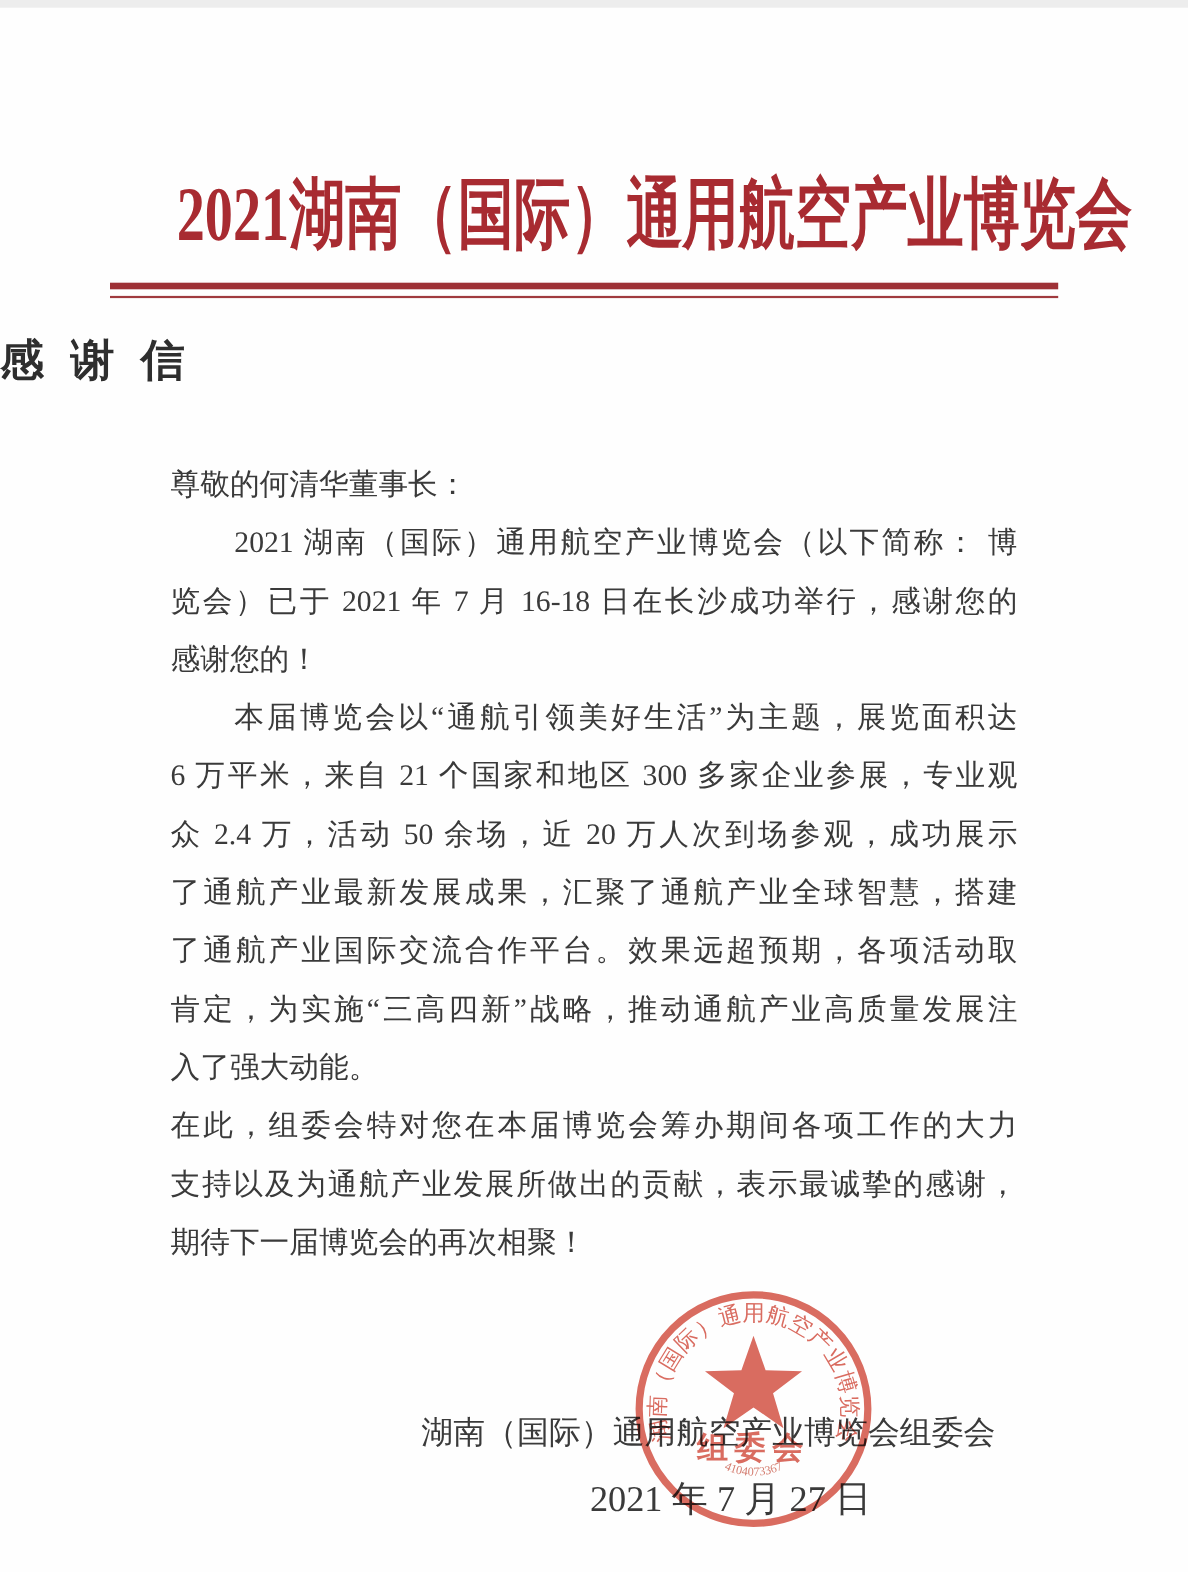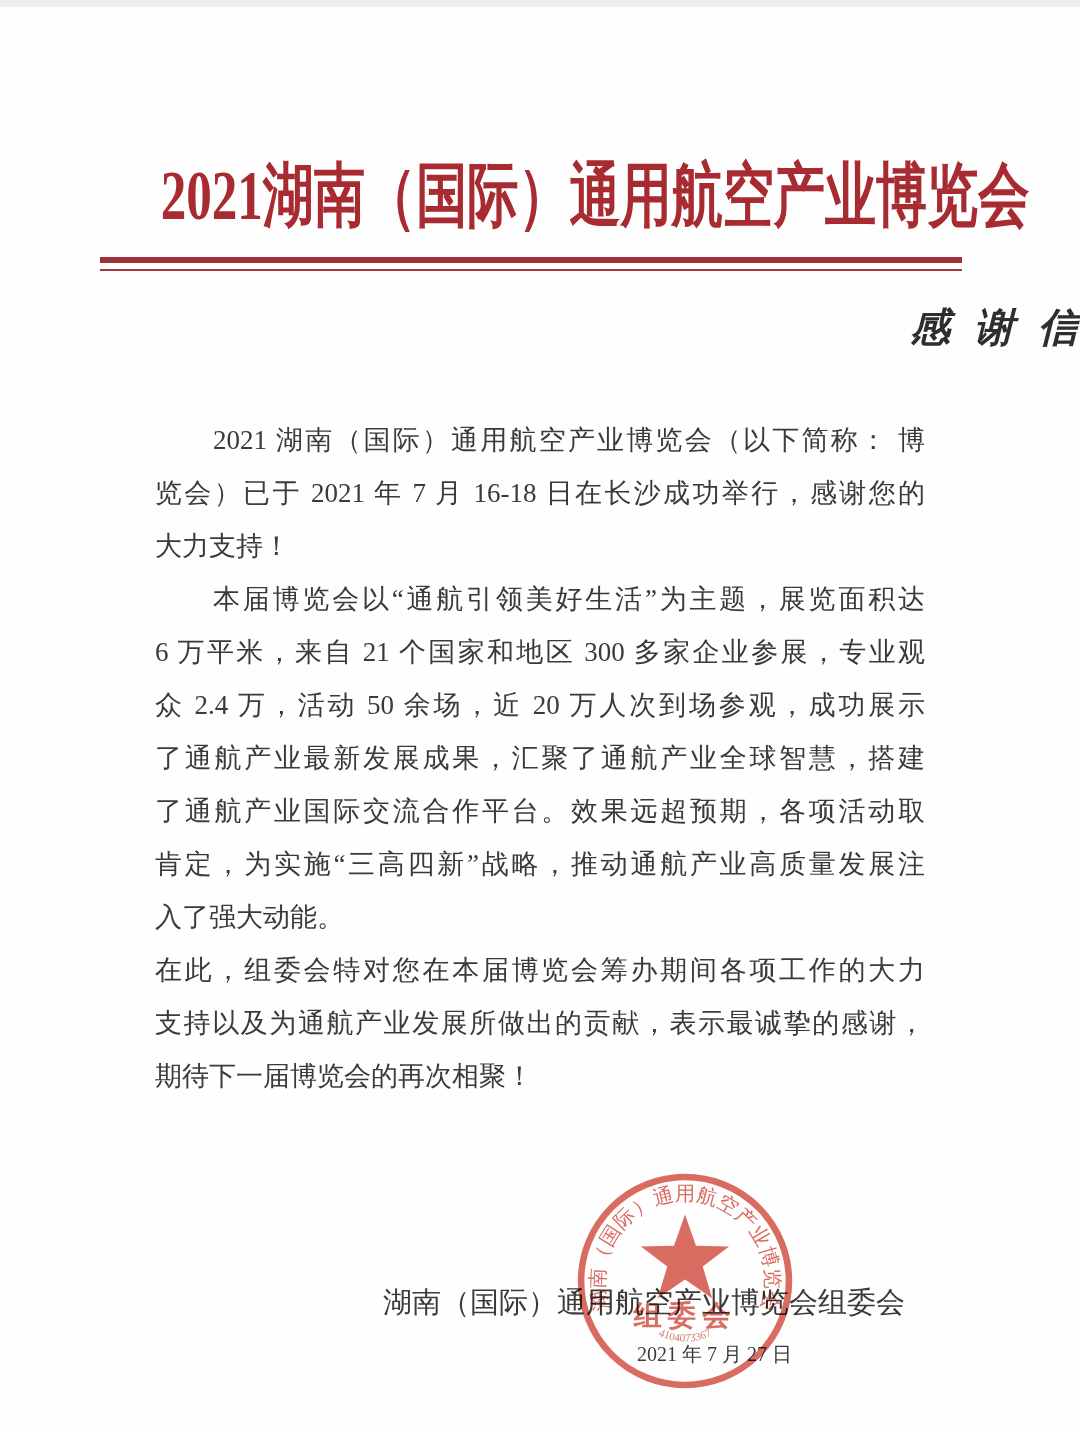--- a/index.html
+++ b/index.html
@@ -44,28 +44,27 @@
   .rule-thin {
     position: absolute;
     top: 269px; left: 100px;
     width: 862px; height: 2px;
     background: #a03a3e;
   }
   .letter-heading {
     position: absolute;
     top: 303px; left: 0;
     width: 100%;
-    text-align: right;
+    text-align: left;
     font-size: 40px;
     line-height: 50px;
     font-weight: bold;
     color: #2e2e2e;
     word-spacing: 10px;
     letter-spacing: 2px;
-    font-style: italic;
   }
   .body-block {
     position: absolute;
     top: 414px; left: 155px;
     width: 770px;
     font-size: 27px;
     line-height: 53px;
     color: #3a3a3a;
   }
   .body-line { text-align: left; }
@@ -82,21 +81,21 @@
     text-align: right;
     font-size: 29px;
     color: #3a3a3a;
     white-space: nowrap;
   }
   .date-line {
     position: absolute;
     top: 1341px; left: 0;
     width: 792px;
     text-align: right;
-    font-size: 20px;
+    font-size: 33px;
     color: #3a3a3a;
     white-space: nowrap;
   }
   .seal {
     position: absolute;
     left: 574px; top: 1170px;
     width: 222px; height: 222px;
     mix-blend-mode: multiply;
     opacity: 0.88;
   }
@@ -114,23 +113,24 @@
   <div class="title-wrap">
     <span class="title-text">2021湖南（国际）通用航空产业博览会</span>
   </div>
 
   <div class="rule-thick"></div>
   <div class="rule-thin"></div>
 
   <div class="letter-heading">感 谢 信</div>
 
   <div class="body-block" id="body-block">
+      <div class="body-line">尊敬的何清华董事长：</div>
       <div class="body-line justify indent">2021 湖南（国际）通用航空产业博览会（以下简称： 博</div>
       <div class="body-line justify">览会）已于 2021 年 7 月 16-18 日在长沙成功举行，感谢您的</div>
-      <div class="body-line">大力支持！</div>
+      <div class="body-line">感谢您的！</div>
       <div class="body-line justify indent">本届博览会以“通航引领美好生活”为主题，展览面积达</div>
       <div class="body-line justify">6 万平米，来自 21 个国家和地区 300 多家企业参展，专业观</div>
       <div class="body-line justify">众 2.4 万，活动 50 余场，近 20 万人次到场参观，成功展示</div>
       <div class="body-line justify">了通航产业最新发展成果，汇聚了通航产业全球智慧，搭建</div>
       <div class="body-line justify">了通航产业国际交流合作平台。效果远超预期，各项活动取</div>
       <div class="body-line justify">肯定，为实施“三高四新”战略，推动通航产业高质量发展注</div>
       <div class="body-line">入了强大动能。</div>
       <div class="body-line justify">在此，组委会特对您在本届博览会筹办期间各项工作的大力</div>
       <div class="body-line justify">支持以及为通航产业发展所做出的贡献，表示最诚挚的感谢，</div>
       <div class="body-line">期待下一届博览会的再次相聚！</div>

